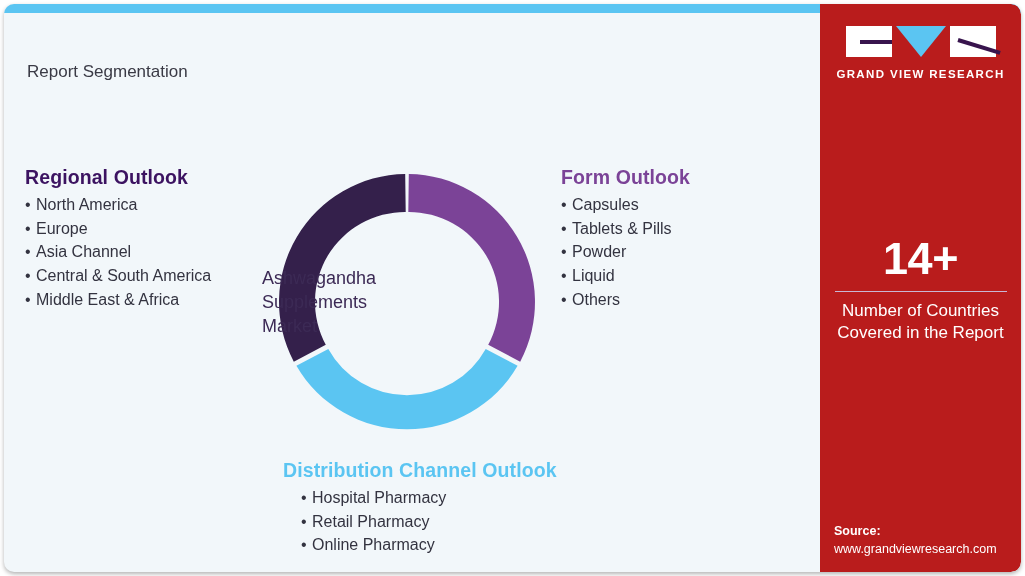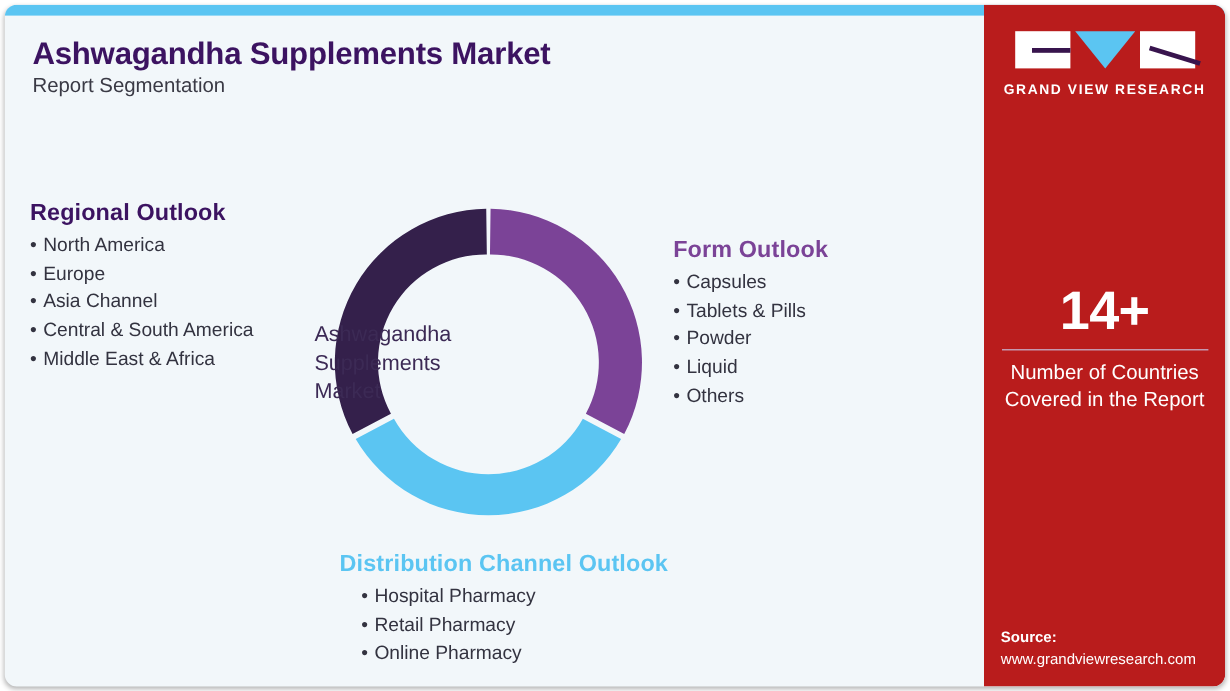--- a/index.html
+++ b/index.html
@@ -209,21 +209,21 @@
     width: 270px;
   }
   .block-regional .seg-head { color: #3c1361; }
 
   .block-form {
     position: absolute;
     left: 557px;
     top: 162px;
     width: 250px;
   }
-  .block-form .seg-head { color: #7b4397; margin-top: 31px; }
+  .block-form .seg-head { color: #7b4397; }
 
   .block-dist {
     position: absolute;
     left: 279px;
     top: 455px;
     width: 400px;
   }
   .block-dist .seg-head { color: #5bc5f2; }
   .block-dist .seg-list li { padding-left: 18px; }
 
@@ -255,21 +255,20 @@
 </style>
 </head>
 <body>
 
 <div id="canvas">
 
   <div class="card">
 
     <div class="top-accent"></div>
 
-    <div class="title">Ashwagandha Supplements Market</div>
     <div class="subtitle">Report Segmentation</div>
 
     <div class="block-regional">
       <div class="seg-head">Regional Outlook</div>
       <ul class="seg-list">
         <li><span class="bullet">•</span><span>North America</span></li>
         <li><span class="bullet">•</span><span>Europe</span></li>
         <li><span class="bullet">•</span><span>Asia Channel</span></li>
         <li><span class="bullet">•</span><span>Central &amp; South America</span></li>
         <li><span class="bullet">•</span><span>Middle East &amp; Africa</span></li>

